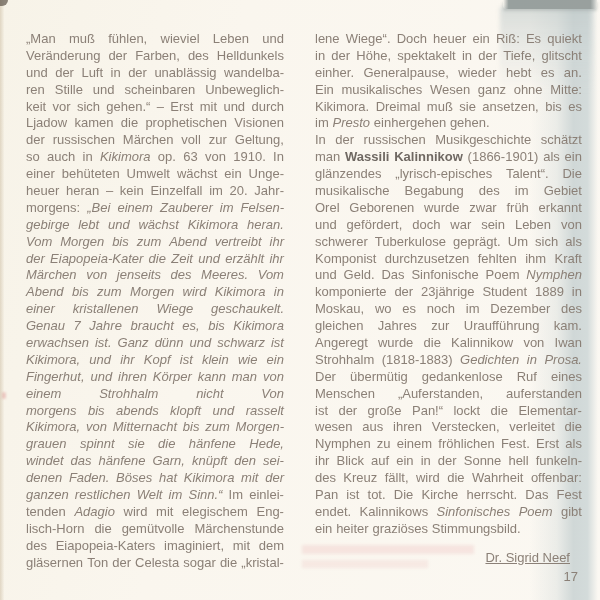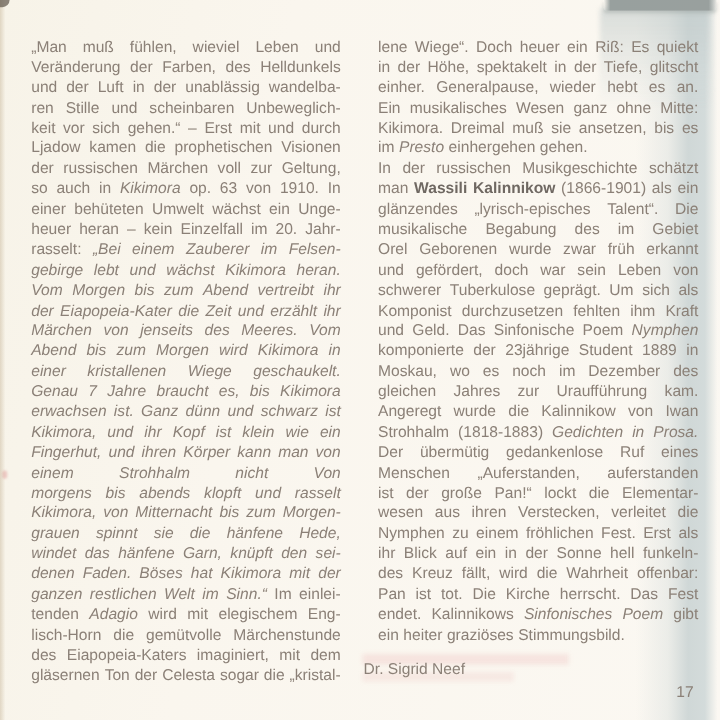--- a/index.html
+++ b/index.html
@@ -32,22 +32,22 @@
   
   .col{position:absolute;top:31px;color:#8b8077;font-size:13px;}
   .col-left{left:26px;width:258px;}
   .col-right{left:315px;width:267px;}
   .line{height:16.9px;line-height:16.9px;display:flex;justify-content:space-between;
         white-space:nowrap;}
   .line.nj{justify-content:flex-start;gap:.29em;}
   .it{font-style:italic;}
   .bd{font-weight:700;color:#6f6862;text-align:center;}
 
-  .signature{position:absolute;left:303px;top:550px;width:267px;text-align:left;
-      color:#8b8077;font-size:13px;line-height:16.9px;}
+  .signature{position:absolute;left:303px;top:550px;width:267px;text-align:right;
+      color:#8b8077;font-size:13px;line-height:16.9px;text-decoration:underline;}
   .pagenum{position:absolute;left:320px;top:569px;width:258px;text-align:right;
       color:#8b8077;font-size:13px;line-height:16.9px;}
 </style>
 </head>
 <body>
 
 <div class="page">
   <div class="left-edge"></div>
   <div class="edge-band"></div>
   <div class="top-halo"></div>
@@ -138,21 +138,21 @@
         <span class="">heuer</span>
         <span class="">heran</span>
         <span class="">–</span>
         <span class="">kein</span>
         <span class="">Einzelfall</span>
         <span class="">im</span>
         <span class="">20.</span>
         <span class="">Jahr-</span>
       </div>
       <div class="line">
-        <span class="">rasselt:</span>
+        <span class="">morgens:</span>
         <span class="it">„Bei</span>
         <span class="it">einem</span>
         <span class="it">Zauberer</span>
         <span class="it">im</span>
         <span class="it">Felsen-</span>
       </div>
       <div class="line">
         <span class="it">gebirge</span>
         <span class="it">lebt</span>
         <span class="it">und</span>

